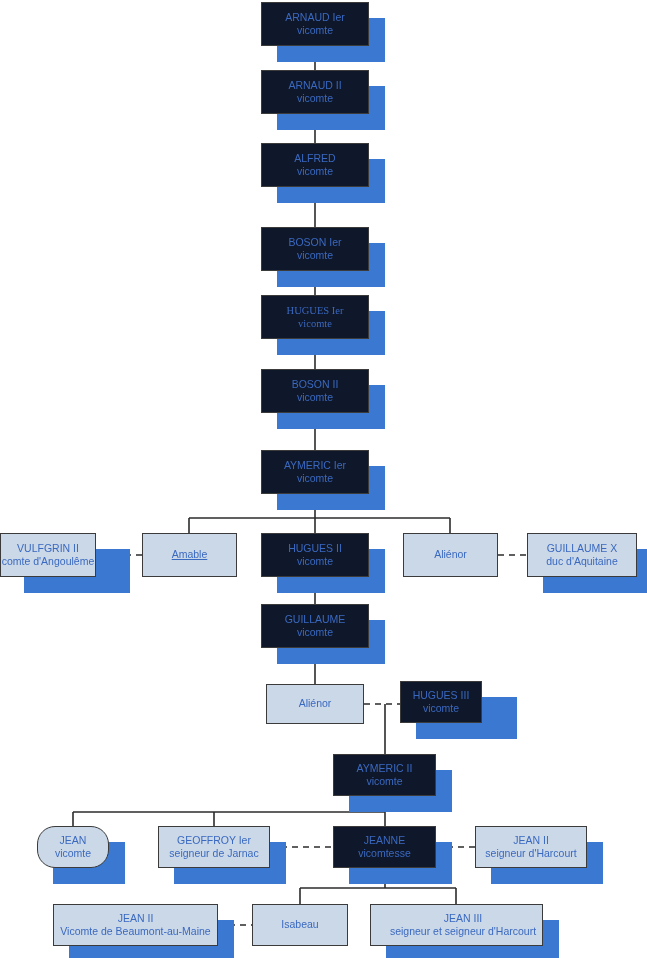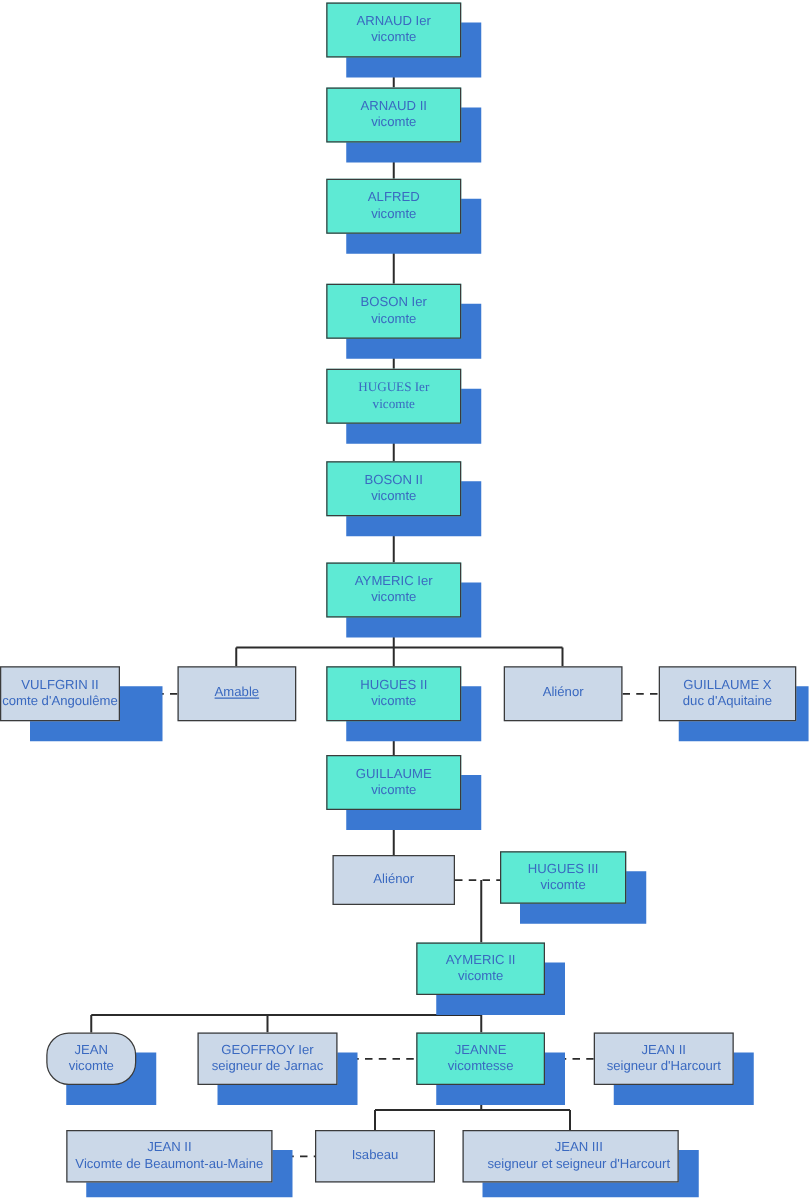--- a/index.html
+++ b/index.html
@@ -37,21 +37,21 @@
     text-align: center;
     line-height: 1.28;
     color: #3a69c0;
     font-size: 10.5px;
     z-index: 3;
     padding: 0 3px;
   }
   .node .l1 { display: block; white-space: nowrap; }
   .node .l2 { display: block; white-space: nowrap; }
   .node.male {
-    background: #5eead4;
+    background: #0f172a;
   }
   .node.female,
   .node.spouse {
     background: #cbd8e8;
   }
   .shadow {
     position: absolute;
     background: #3a78d2;
     z-index: 1;
   }
@@ -152,21 +152,21 @@
       </div>
       <div class="shadow" style="left: 277px; top: 620px; width: 108px; height: 44px;"></div>
       <div class="node male" style="left: 261px; top: 604px; width: 108px; height: 44px;">
         <span class="l1">GUILLAUME</span>
         <span class="l2">vicomte</span>
       </div>
       <div class="node spouse" style="left: 266px; top: 684px; width: 98px; height: 40px;">
         <span class="l1">Aliénor</span>
       </div>
       <div class="shadow" style="left: 416px; top: 697px; width: 101px; height: 42px;"></div>
-      <div class="node male" style="left: 400px; top: 681px; width: 101px; height: 42px;">
+      <div class="node male" style="left: 400px; top: 681px; width: 82px; height: 42px;">
         <span class="l1">HUGUES III</span>
         <span class="l2">vicomte</span>
       </div>
       <div class="shadow" style="left: 349px; top: 770px; width: 103px; height: 42px;"></div>
       <div class="node male" style="left: 333px; top: 754px; width: 103px; height: 42px;">
         <span class="l1">AYMERIC II</span>
         <span class="l2">vicomte</span>
       </div>
       <div class="shadow" style="left: 53px; top: 842px; width: 72px; height: 42px;"></div>
       <div class="node spouse" style="left: 37px; top: 826px; width: 72px; height: 42px; border-radius: 18px;">

